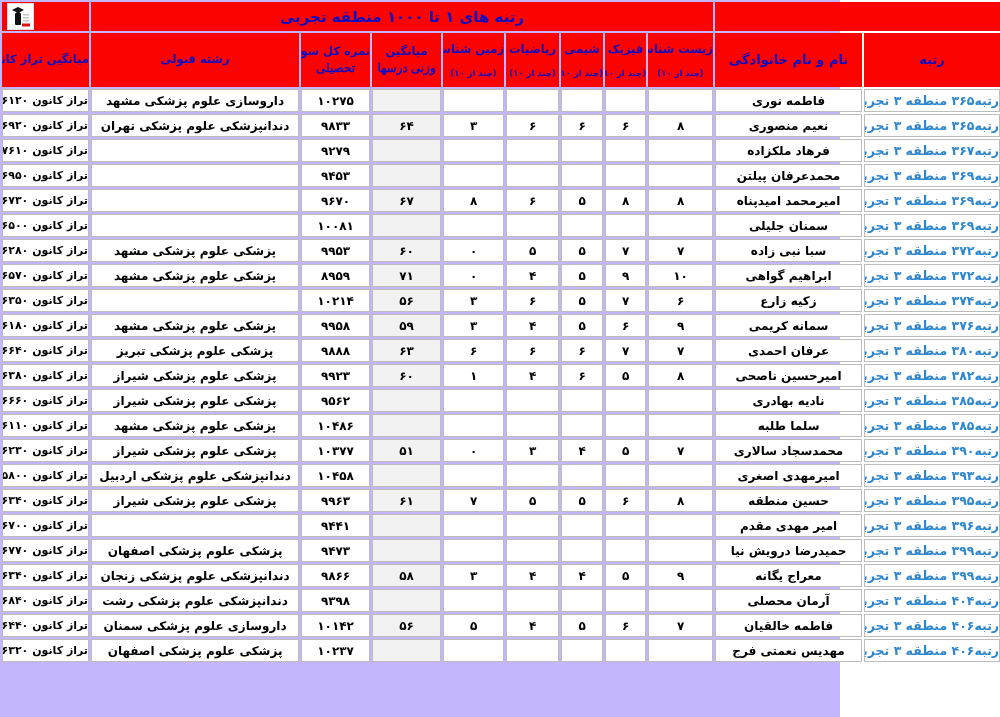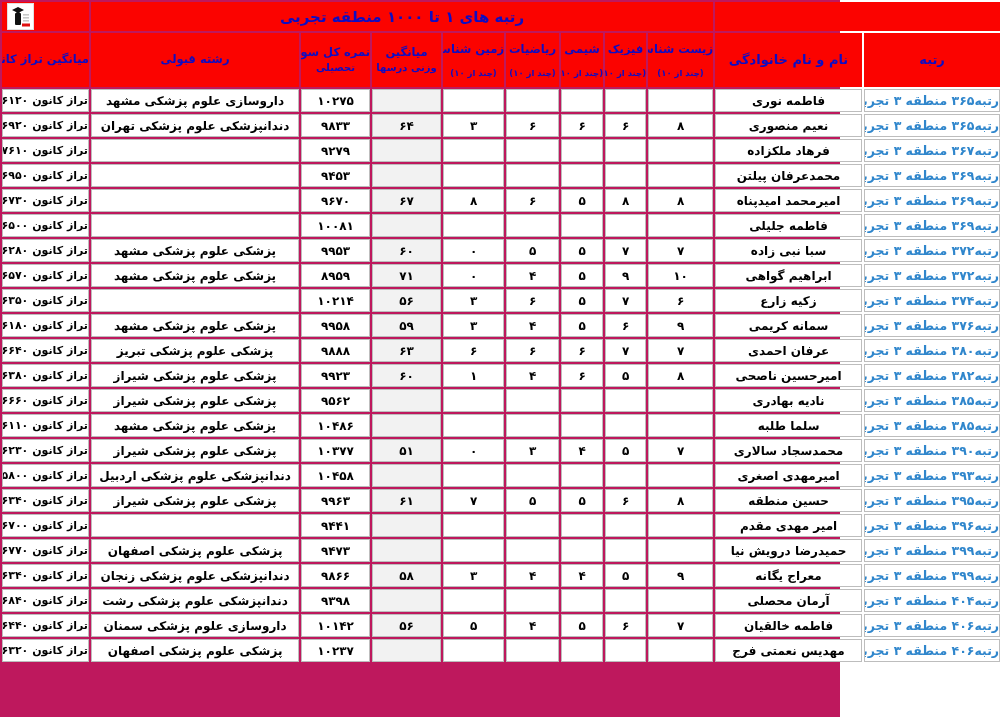--- a/index.html
+++ b/index.html
@@ -5,21 +5,21 @@
   :root{
     --red:#fb0300;
     --hblue:#0d0dc4;
     --rankblue:#2f86cc;
     --grid:#bdbdbd;
     --avgbg:#f2f2f2;
   }
   *{box-sizing:border-box;}
   html,body{margin:0;padding:0;background:#fff;}
   body{width:1000px;height:717px;overflow:hidden;font-family:"DejaVu Sans",sans-serif;}
-  .sheet{width:840px;height:717px;background:#be185d;}
+  .sheet{width:840px;height:717px;background:#c4b5fd;}
 
   table.rank-table{
     width:1000px;
     table-layout:fixed;
     border-collapse:separate;
     border-spacing:2px;
     direction:rtl;
   }
   .rank-table td,.rank-table th{overflow:hidden;white-space:nowrap;padding:0;}
 
@@ -34,21 +34,21 @@
     position:absolute;left:5px;top:1px;width:27px;height:27px;
     background:#fff;border:1px solid #e0e0e0;
   }
 
   
   th.hcell{
     background:var(--red);color:var(--hblue);height:54px;
     vertical-align:middle;text-align:center;font-weight:bold;
   }
   th.hcell .main{display:block;font-size:11.5px;line-height:1.35;}
-  th.hcell .main2{display:block;font-size:10px;line-height:1.35;}
+  th.hcell .main2{display:block;font-size:12px;line-height:1.35;font-family:Liberation Serif, serif;}
   th.hcell .sub{display:block;font-size:8.5px;margin-top:11px;}
   th.h-rank .main,th.h-name .main{font-size:13px;}
 
   
   td.c{
     background:#fff;border:1px solid var(--grid);height:23px;
     text-align:center;vertical-align:middle;
     color:#000;font-weight:bold;font-size:12px;
   }
   td.rank-cell{color:var(--rankblue);font-size:12.5px;}
@@ -201,21 +201,21 @@
     <td class="c score-cell">۵</td>
     <td class="c score-cell">۶</td>
     <td class="c score-cell">۸</td>
     <td class="c score-cell avg-cell">۶۷</td>
     <td class="c score-cell">۹۶۷۰</td>
     <td class="c major-cell"></td>
     <td class="c taraz-cell">تراز کانون ۶۷۳۰</td>
   </tr>
         <tr>
     <td class="c rank-cell">رتبه۳۶۹ منطقه ۳ تجربی</td>
-    <td class="c name-cell">فاطمه جلیلی</td>
+    <td class="c name-cell">سمنان جلیلی</td>
     <td class="c score-cell"></td>
     <td class="c score-cell"></td>
     <td class="c score-cell"></td>
     <td class="c score-cell"></td>
     <td class="c score-cell"></td>
     <td class="c score-cell avg-cell"></td>
     <td class="c score-cell">۱۰۰۸۱</td>
     <td class="c major-cell"></td>
     <td class="c taraz-cell">تراز کانون ۶۵۰۰</td>
   </tr>

